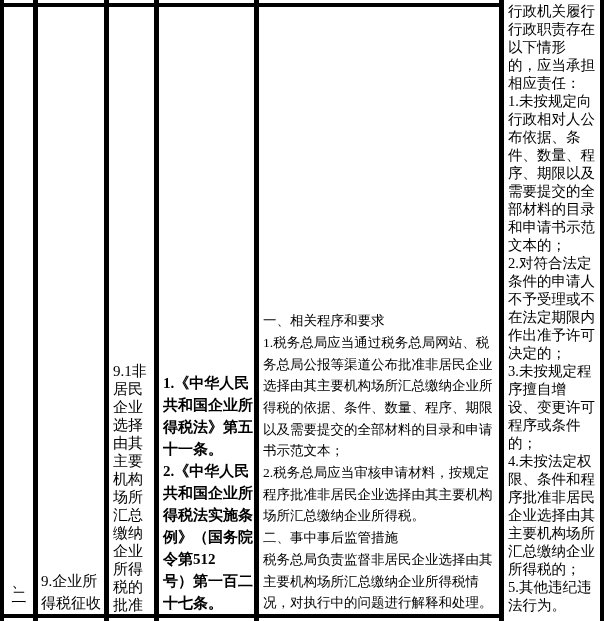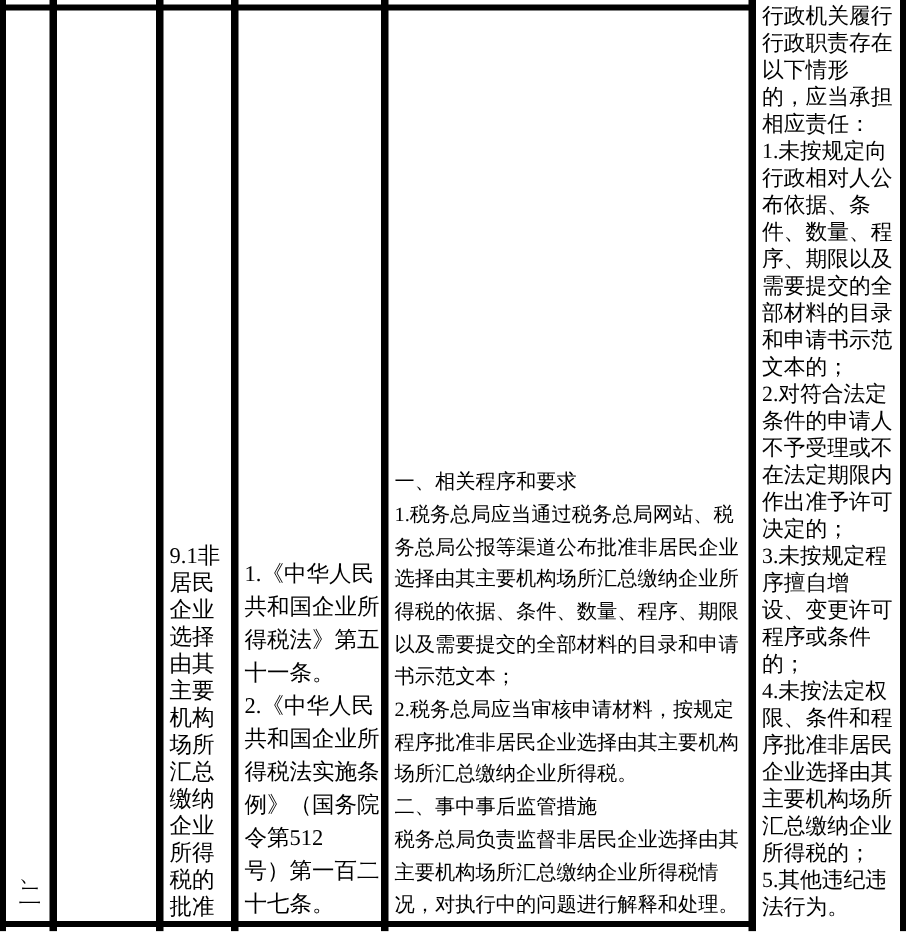--- a/index.html
+++ b/index.html
@@ -42,21 +42,21 @@
     box-sizing: border-box;
   }
   .cell-inner {
     white-space: pre-line;
     text-align: left;
     width: 100%;
   }
   .c1 { left: 4px;   width: 29px;  justify-content: center; }
   .c2 { left: 38px;  width: 66px;  padding-left: 3px; }
   .c3 { left: 109px; width: 59px;  padding-left: 4px; }
-  .c4 { left: 160px; width: 116px;  padding-left: 3px; }
+  .c4 { left: 160px; width: 116px;  padding-left: 3px; font-weight: bold; }
   .c5 { left: 259px; width: 240px; padding-left: 4px; }
   .c6 {
     left: 504px; width: 96px;
     top: 0; height: 621px;
     align-items: flex-start;
     padding: 2px 0 0 4px;
   }
   .vtext {
     writing-mode: vertical-rl;
     text-orientation: upright;
@@ -82,20 +82,24 @@
   <div class="vline" style="left:499px;"></div>
   <div class="vline" style="left:600px; width:4px;"></div>
 
   <div class="hline" style="top:3px;"></div>
   <div class="hline" style="top:614px;"></div>
 
   <div class="cell c1">
     <div class="vtext">二、税费征收</div>
   </div>
 
+  <div class="cell c2">
+    <div class="cell-inner t-std">9.企业所
+得税征收</div>
+  </div>
 
   <div class="cell c3">
     <div class="cell-inner t-tight">9.1非
 居民
 企业
 选择
 由其
 主要
 机构
 场所

